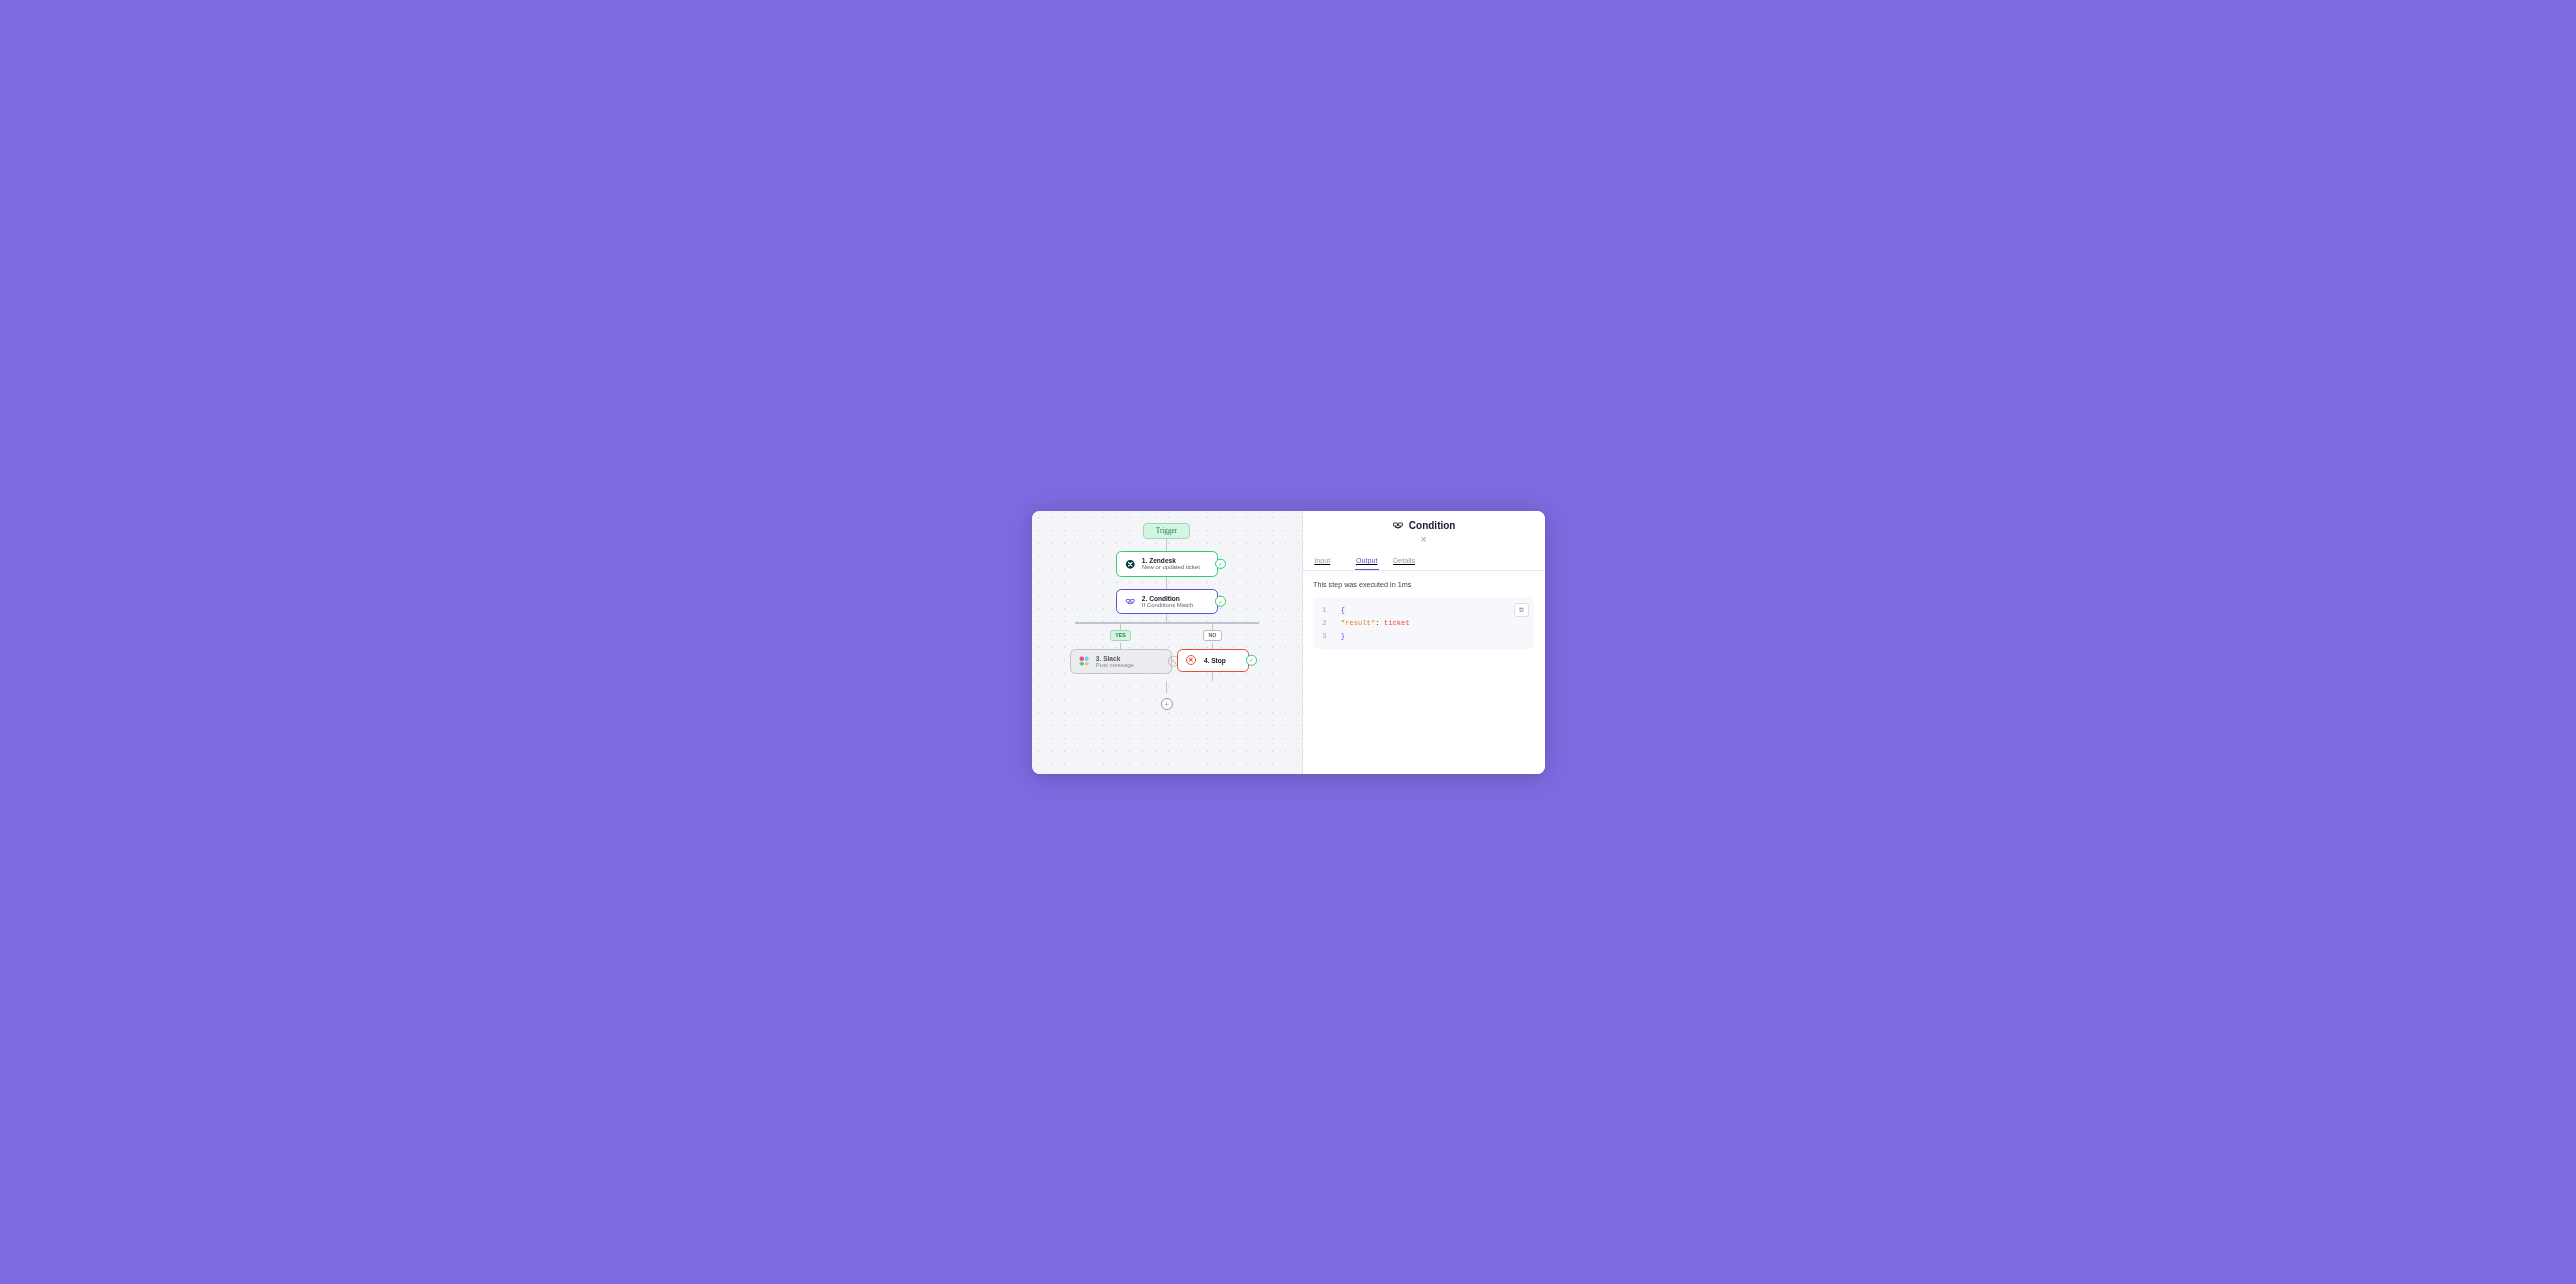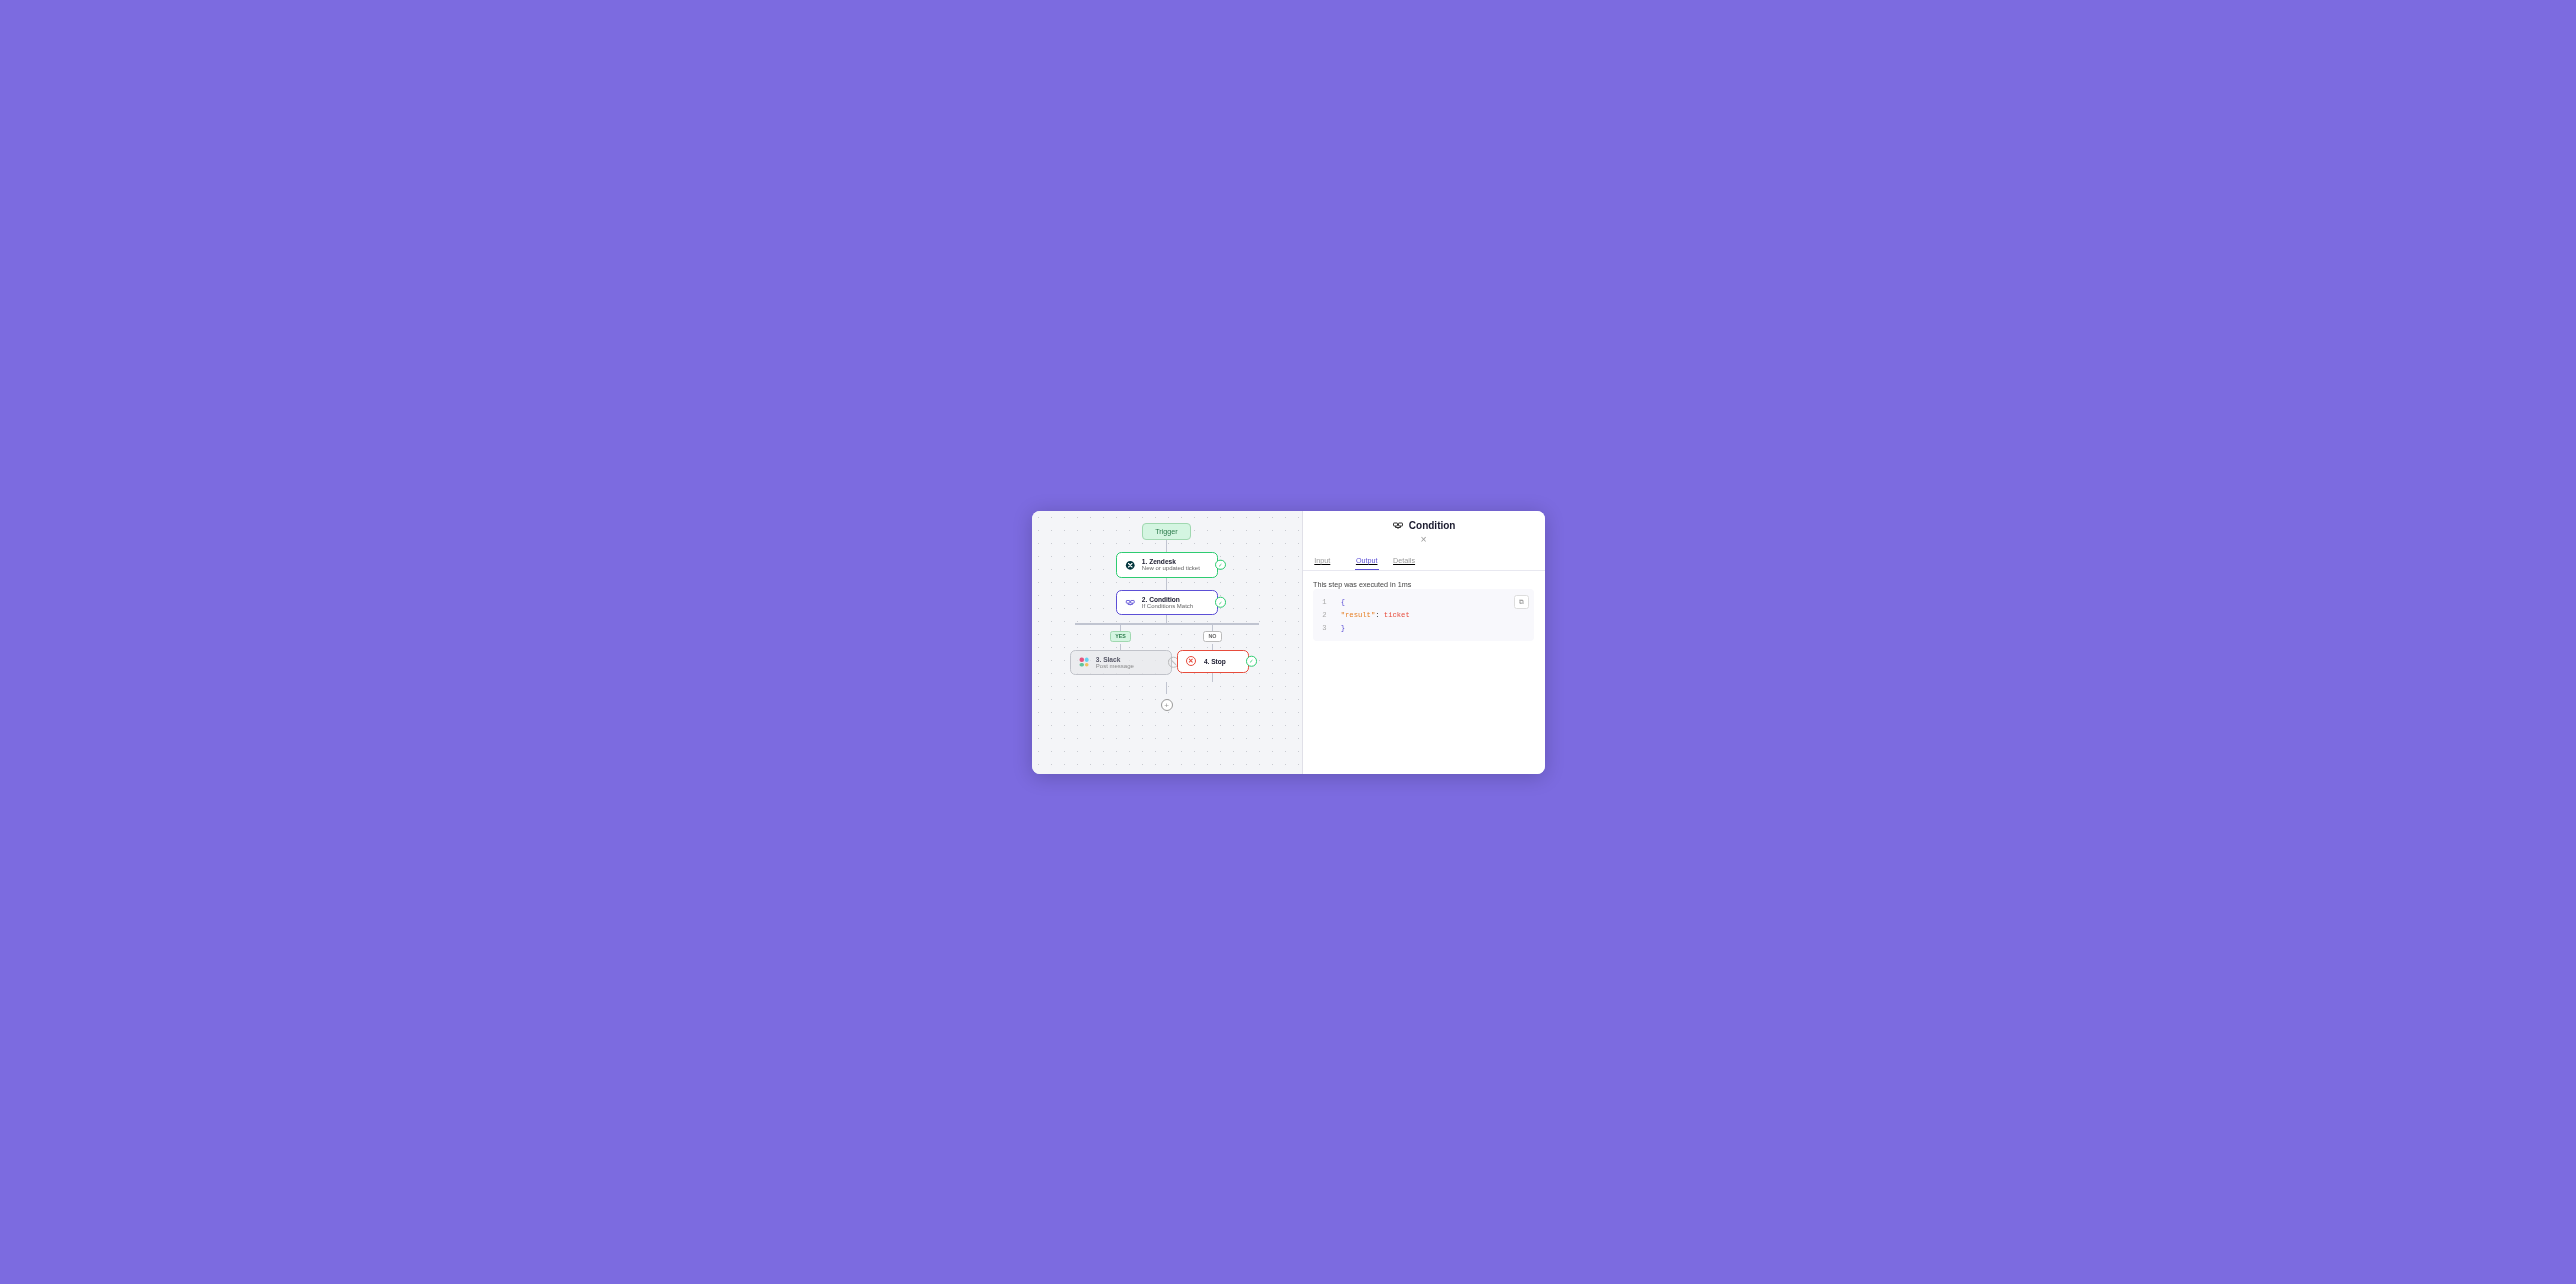--- a/index.html
+++ b/index.html
@@ -41,20 +41,21 @@
     }
     
     .trigger-btn {
       background: #d4f5e1;
       border: 0.7px solid #a0d8b0;
       border-radius: 4px;
       padding: 3.3px 12px;
       font-size: 7.2px;
       color: #2a7a4a;
       font-weight: 500;
+      font-family: Liberation Serif, serif;
     }
     .connector-line {
       width: 1.3px;
       background: #c0c4d0;
       height: 12px;
       margin: 0 auto;
     }
     
     .step-node {
       border-radius: 5.3px;
@@ -247,20 +248,21 @@
       margin-left: 10px;
     }
     .panel-body {
       padding: 9.2px 10.5px;
       flex: 1;
       overflow-y: auto;
     }
     .execution-text {
       font-size: 7.2px;
       color: #444;
+      margin-bottom: 8px;
     }
     .code-block {
       background: #f8f8fc;
       border-radius: 4px;
       padding: 6.6px 9.2px;
       font-family: 'Courier New', monospace;
       font-size: 7.2px;
       position: relative;
     }
     .code-line {

